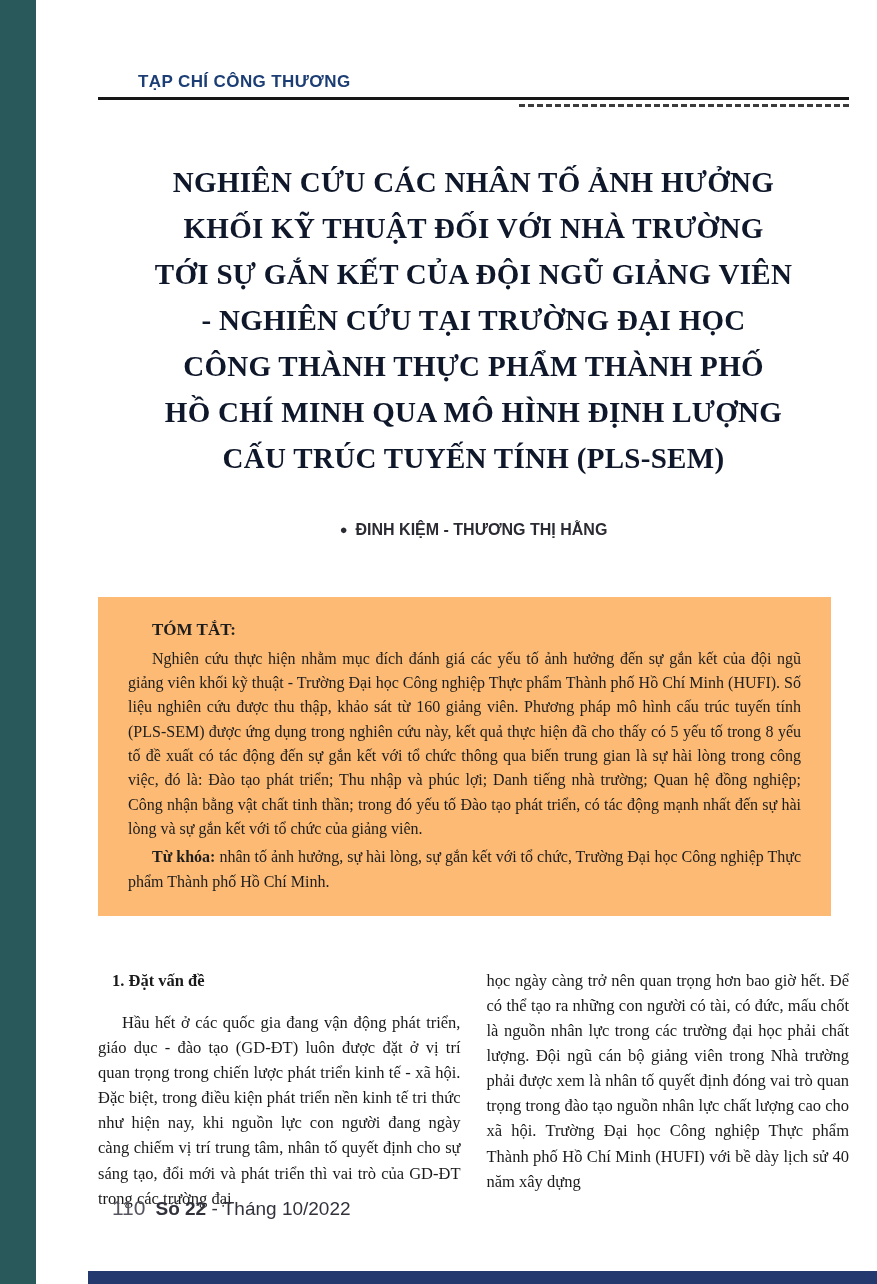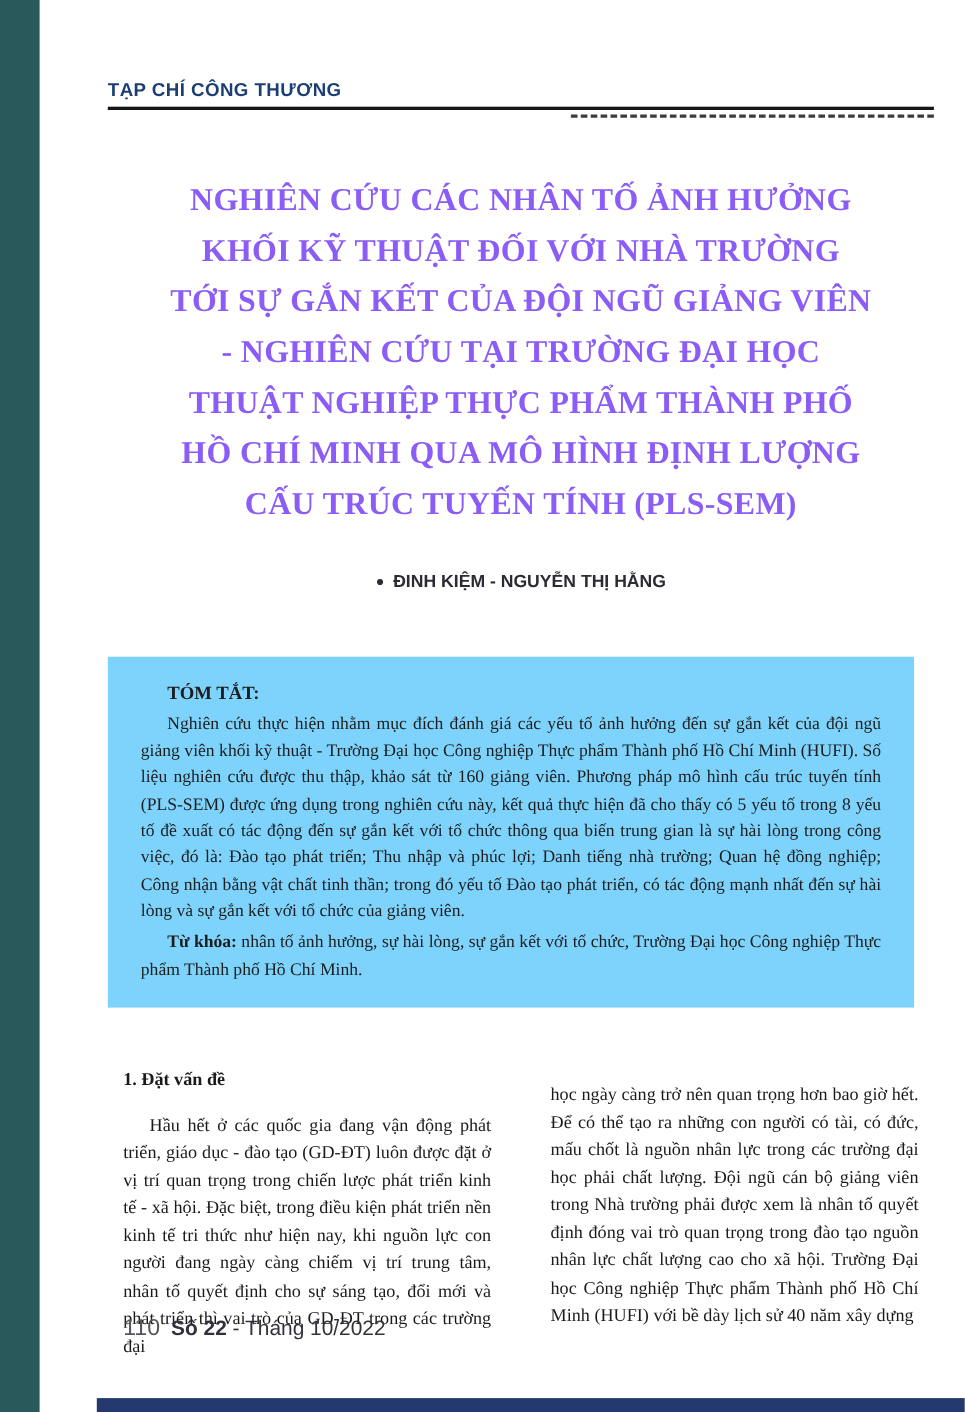--- a/index.html
+++ b/index.html
@@ -24,56 +24,57 @@
   .content {
     position: absolute; left: 98px; right: 28px; top: 0;
   }
   .journal-name {
     margin-top: 72px;
     font-family: "Liberation Sans", sans-serif;
     font-weight: bold;
     font-size: 17px;
     letter-spacing: 0.4px;
     color: #1c3e74;
+    margin-left: 40px;
   }
   .header-rule {
     margin-top: 5px;
     height: 3px;
     background: #161616;
   }
   .header-dashes {
     margin-top: 4px;
     margin-left: auto;
     width: 330px;
     height: 0;
     border-top: 3px dashed #3c3c3c;
   }
   .title {
     margin: 52px 0 0 0;
     text-align: center;
     font-size: 29px;
     line-height: 46px;
     font-weight: bold;
     letter-spacing: 0.3px;
-    color: #8b5cf6;
+    color: #0f172a;
   }
   .title-line { display: block; }
   .authors {
     margin-top: 40px;
     text-align: center;
     font-family: "Liberation Sans", sans-serif;
     font-weight: bold;
     font-size: 16px;
     color: #2b2b33;
   }
   .authors .bullet { margin-right: 8px; font-size: 13px; vertical-align: 1px; }
   .abstract {
     margin-top: 58px;
     margin-right: 18px;
-    background: #7dd3fc;
+    background: #fdba74;
     padding: 20px 30px 22px 30px;
     font-size: 16px;
     line-height: 1.52;
     text-align: justify;
     color: #1d1d1d;
   }
   .abstract-heading {
     font-weight: bold;
     font-size: 17px;
     text-indent: 24px;
@@ -93,21 +94,21 @@
     line-height: 1.52;
     text-align: justify;
     color: #1a1a1a;
   }
   .section-heading {
     font-weight: bold;
     font-size: 16.5px;
     text-indent: 14px;
     margin-bottom: 17px;
   }
-  .para { margin: 14px; }
+  .para { margin: 0; }
   .para.indent { text-indent: 24px; }
   .footer {
     position: absolute;
     left: 112px;
     top: 1196px;
     font-family: "Liberation Sans", sans-serif;
     font-size: 19px;
     color: #32323c;
   }
   .page-num {
@@ -127,27 +128,27 @@
 
   <div class="journal-name">TẠP CHÍ CÔNG THƯƠNG</div>
   <div class="header-rule"></div>
   <div class="header-dashes"></div>
 
   <h1 class="title">
     <span class="title-line">NGHIÊN CỨU CÁC NHÂN TỐ ẢNH HƯỞNG</span>
     <span class="title-line">KHỐI KỸ THUẬT ĐỐI VỚI NHÀ TRƯỜNG</span>
     <span class="title-line">TỚI SỰ GẮN KẾT CỦA ĐỘI NGŨ GIẢNG VIÊN</span>
     <span class="title-line">- NGHIÊN CỨU TẠI TRƯỜNG ĐẠI HỌC</span>
-    <span class="title-line">THUẬT NGHIỆP THỰC PHẨM THÀNH PHỐ</span>
+    <span class="title-line">CÔNG THÀNH THỰC PHẨM THÀNH PHỐ</span>
     <span class="title-line">HỒ CHÍ MINH QUA MÔ HÌNH ĐỊNH LƯỢNG</span>
     <span class="title-line">CẤU TRÚC TUYẾN TÍNH (PLS-SEM)</span>
   </h1>
 
   <div class="authors">
-    <span class="bullet">●</span><span>ĐINH KIỆM - NGUYỄN THỊ HẰNG</span>
+    <span class="bullet">●</span><span>ĐINH KIỆM - THƯƠNG THỊ HẰNG</span>
   </div>
 
   <section class="abstract">
     <div class="abstract-heading">TÓM TẮT:</div>
     <p class="abstract-body">Nghiên cứu thực hiện nhằm mục đích đánh giá các yếu tố ảnh hưởng đến sự gắn kết của đội ngũ giảng viên khối kỹ thuật - Trường Đại học Công nghiệp Thực phẩm Thành phố Hồ Chí Minh (HUFI). Số liệu nghiên cứu được thu thập, khảo sát từ 160 giảng viên. Phương pháp mô hình cấu trúc tuyến tính (PLS-SEM) được ứng dụng trong nghiên cứu này, kết quả thực hiện đã cho thấy có 5 yếu tố trong 8 yếu tố đề xuất có tác động đến sự gắn kết với tổ chức thông qua biến trung gian là sự hài lòng trong công việc, đó là: Đào tạo phát triển; Thu nhập và phúc lợi; Danh tiếng nhà trường; Quan hệ đồng nghiệp; Công nhận bằng vật chất tinh thần; trong đó yếu tố Đào tạo phát triển, có tác động mạnh nhất đến sự hài lòng và sự gắn kết với tổ chức của giảng viên.</p>
     <p class="keywords">
       <span class="kw-label">Từ khóa:</span><span> nhân tố ảnh hưởng, sự hài lòng, sự gắn kết với tổ chức, Trường Đại học Công nghiệp Thực phẩm Thành phố Hồ Chí Minh.</span>
     </p>
   </section>
 

